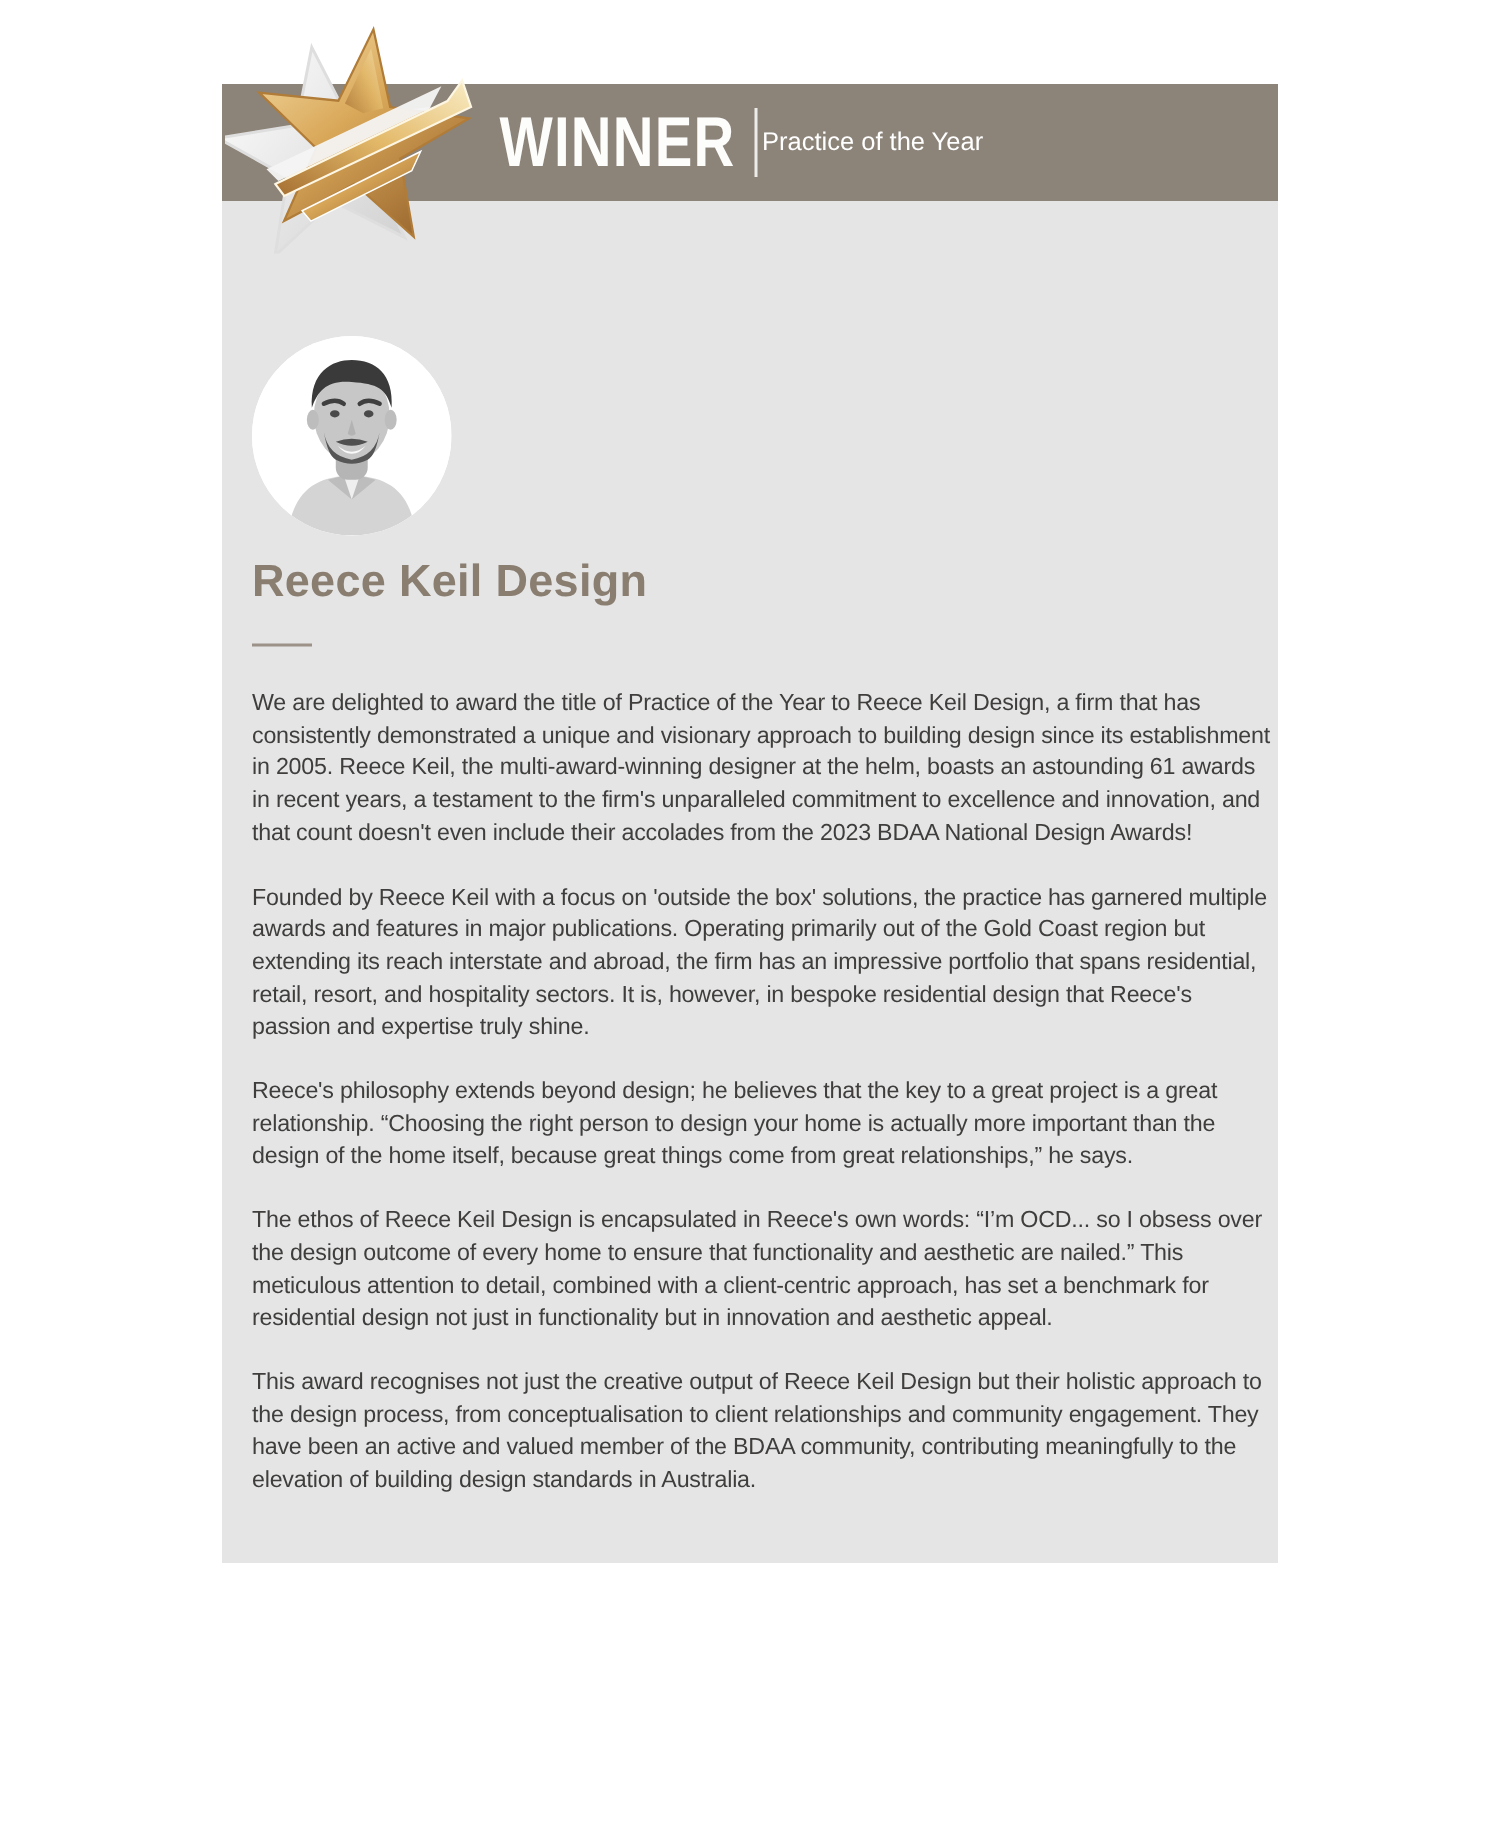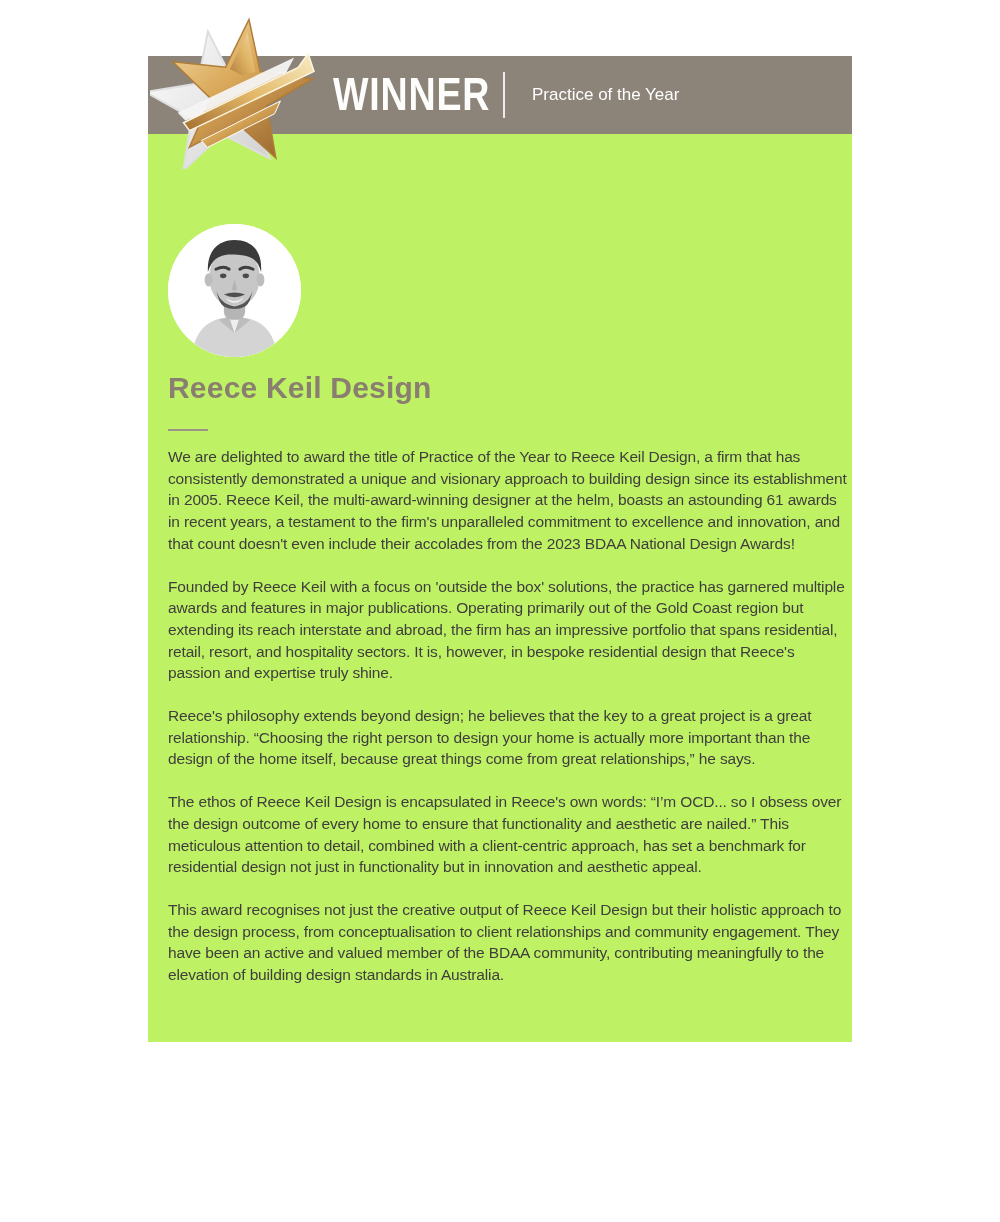--- a/index.html
+++ b/index.html
@@ -32,37 +32,37 @@
     white-space: nowrap;
   }
   .banner-divider {
     position: absolute;
     left: 355px; top: 16px;
     width: 2px; height: 46px;
     background: rgba(255,255,255,0.85);
   }
   .category-label {
     position: absolute;
-    left: 384px; top: 50%;
+    left: 360px; top: 50%;
     transform: translateY(-50%);
     color: #ffffff;
     font-size: 17px;
     font-weight: 400;
     white-space: nowrap;
   }
   .star-logo {
     position: absolute;
     left: 2px; top: 16px;
     width: 168px; height: 152px;
     z-index: 3;
   }
   .card {
     position: absolute;
     left: 0; top: 134px; width: 704px; height: 908px;
-    background: #bef264;
+    background: #e5e5e5;
   }
   .card-inner { padding: 90px 12px 0 20px; }
   .avatar {
     width: 133px; height: 133px;
     border-radius: 50%;
     overflow: hidden;
     background: #ffffff;
   }
   .avatar svg { display: block; width: 100%; height: 100%; }
   .page-title {
@@ -70,21 +70,21 @@
     color: #8a7e71;
     font-size: 30px;
     font-weight: 700;
     letter-spacing: 0.2px;
   }
   .title-underline {
     margin-top: 24px;
     width: 40px;
     border-top: 2px solid #9c9287;
   }
-  .article { margin-top: 15px; width: 682px; }
+  .article { margin-top: 27px; width: 682px; }
   .article p {
     color: #3f3e3d;
     font-size: 15.5px;
     line-height: 21.7px;
     letter-spacing: -0.15px;
     margin-bottom: 21px;
   }
 </style>
 </head>
 <body>

